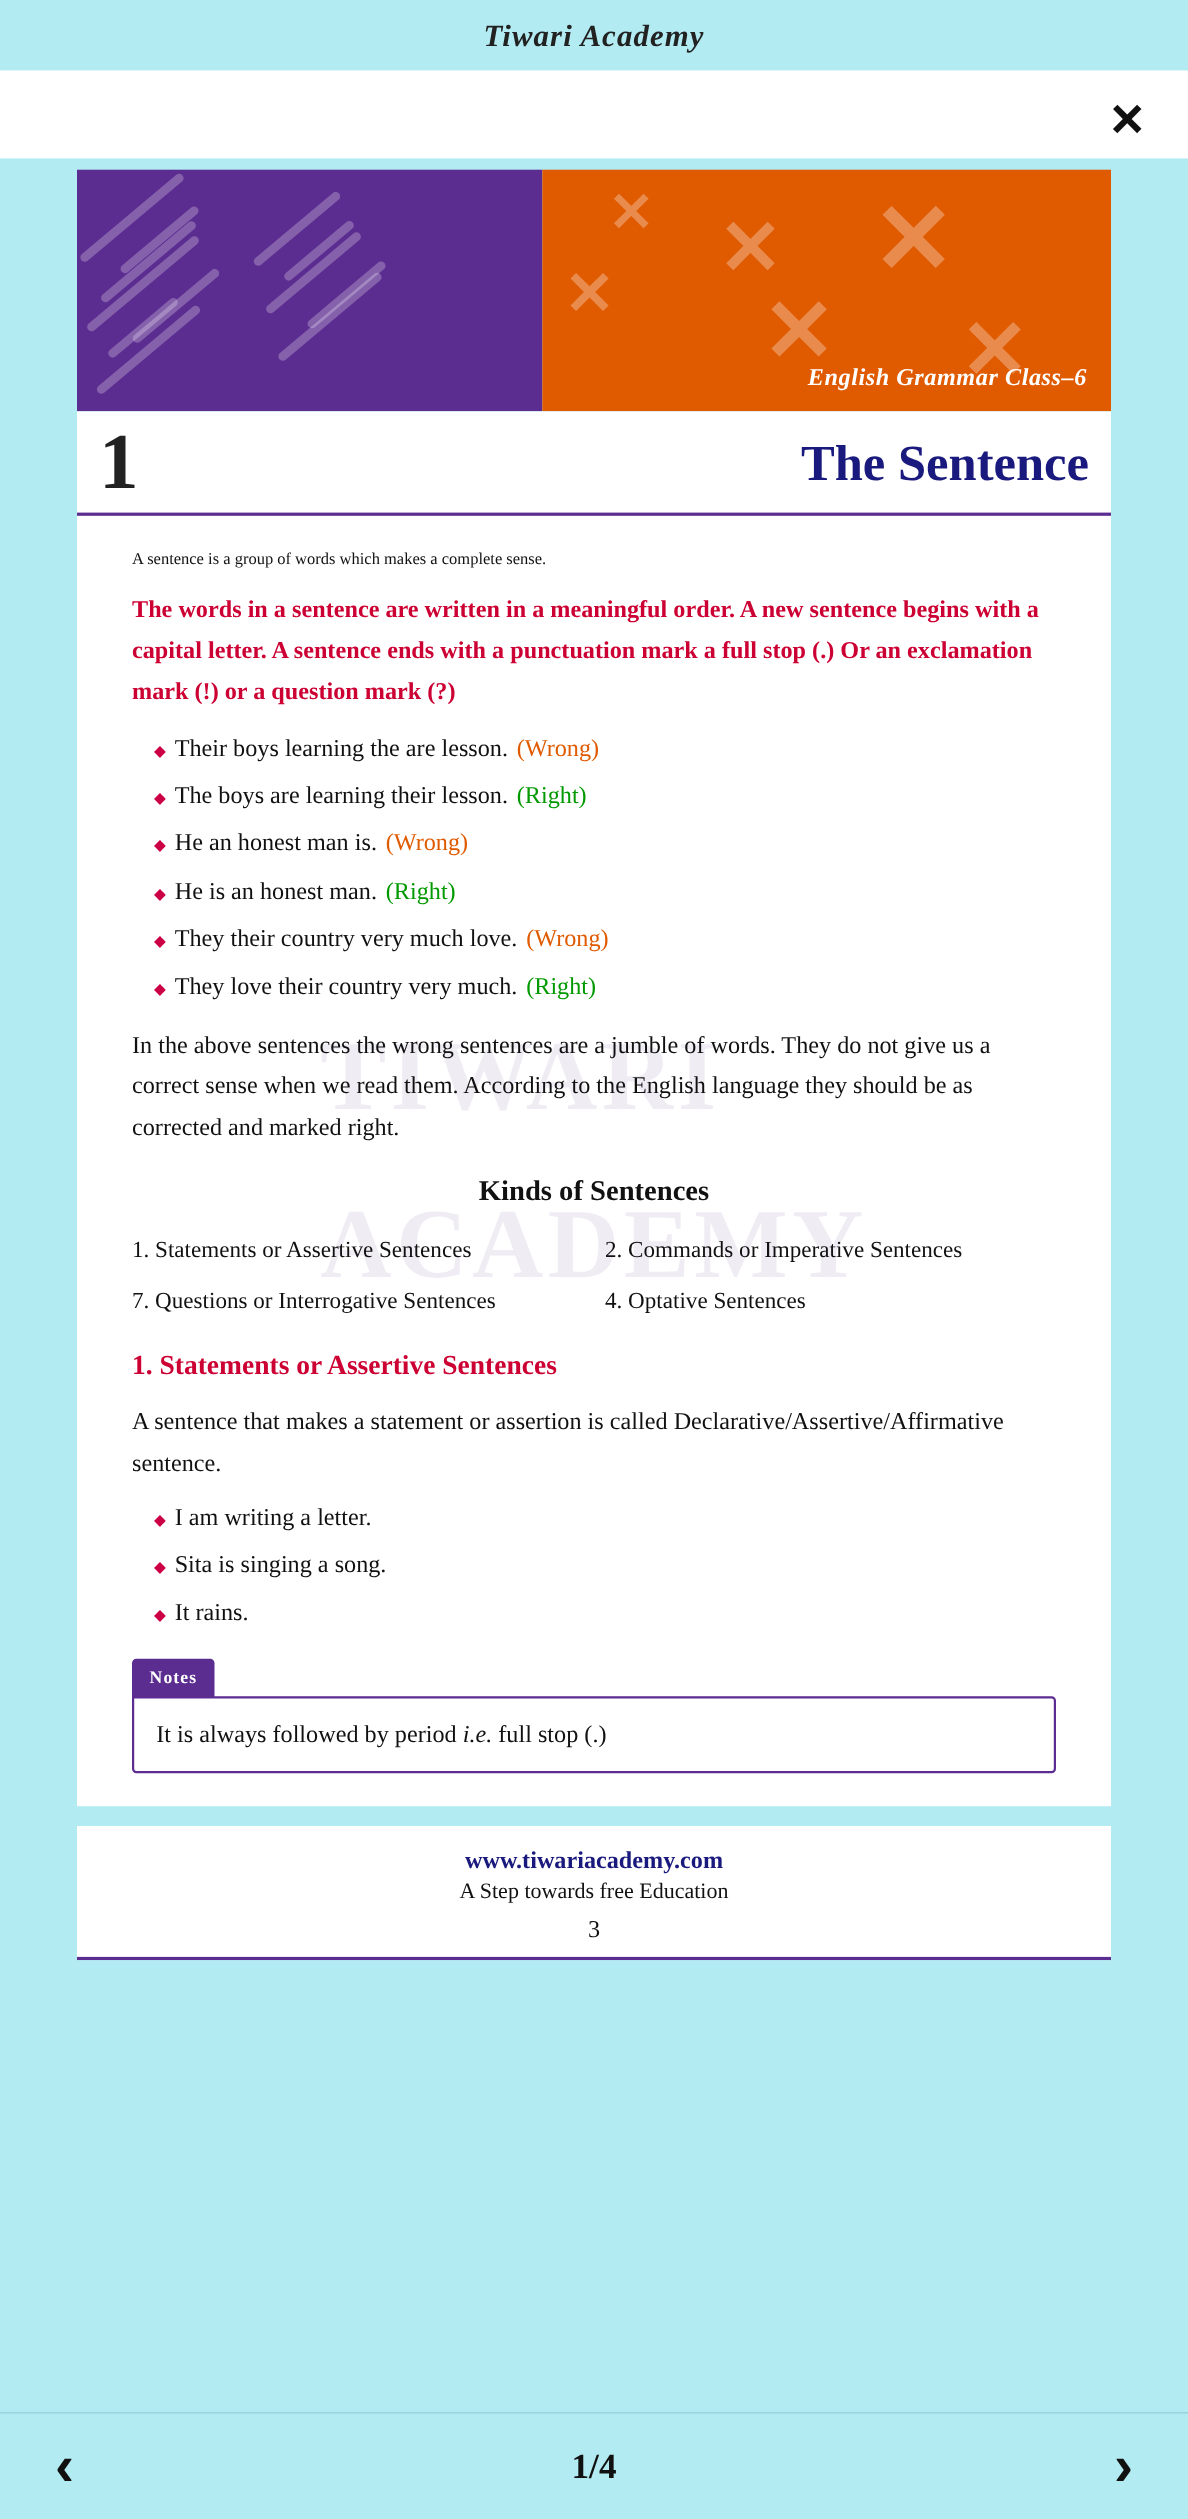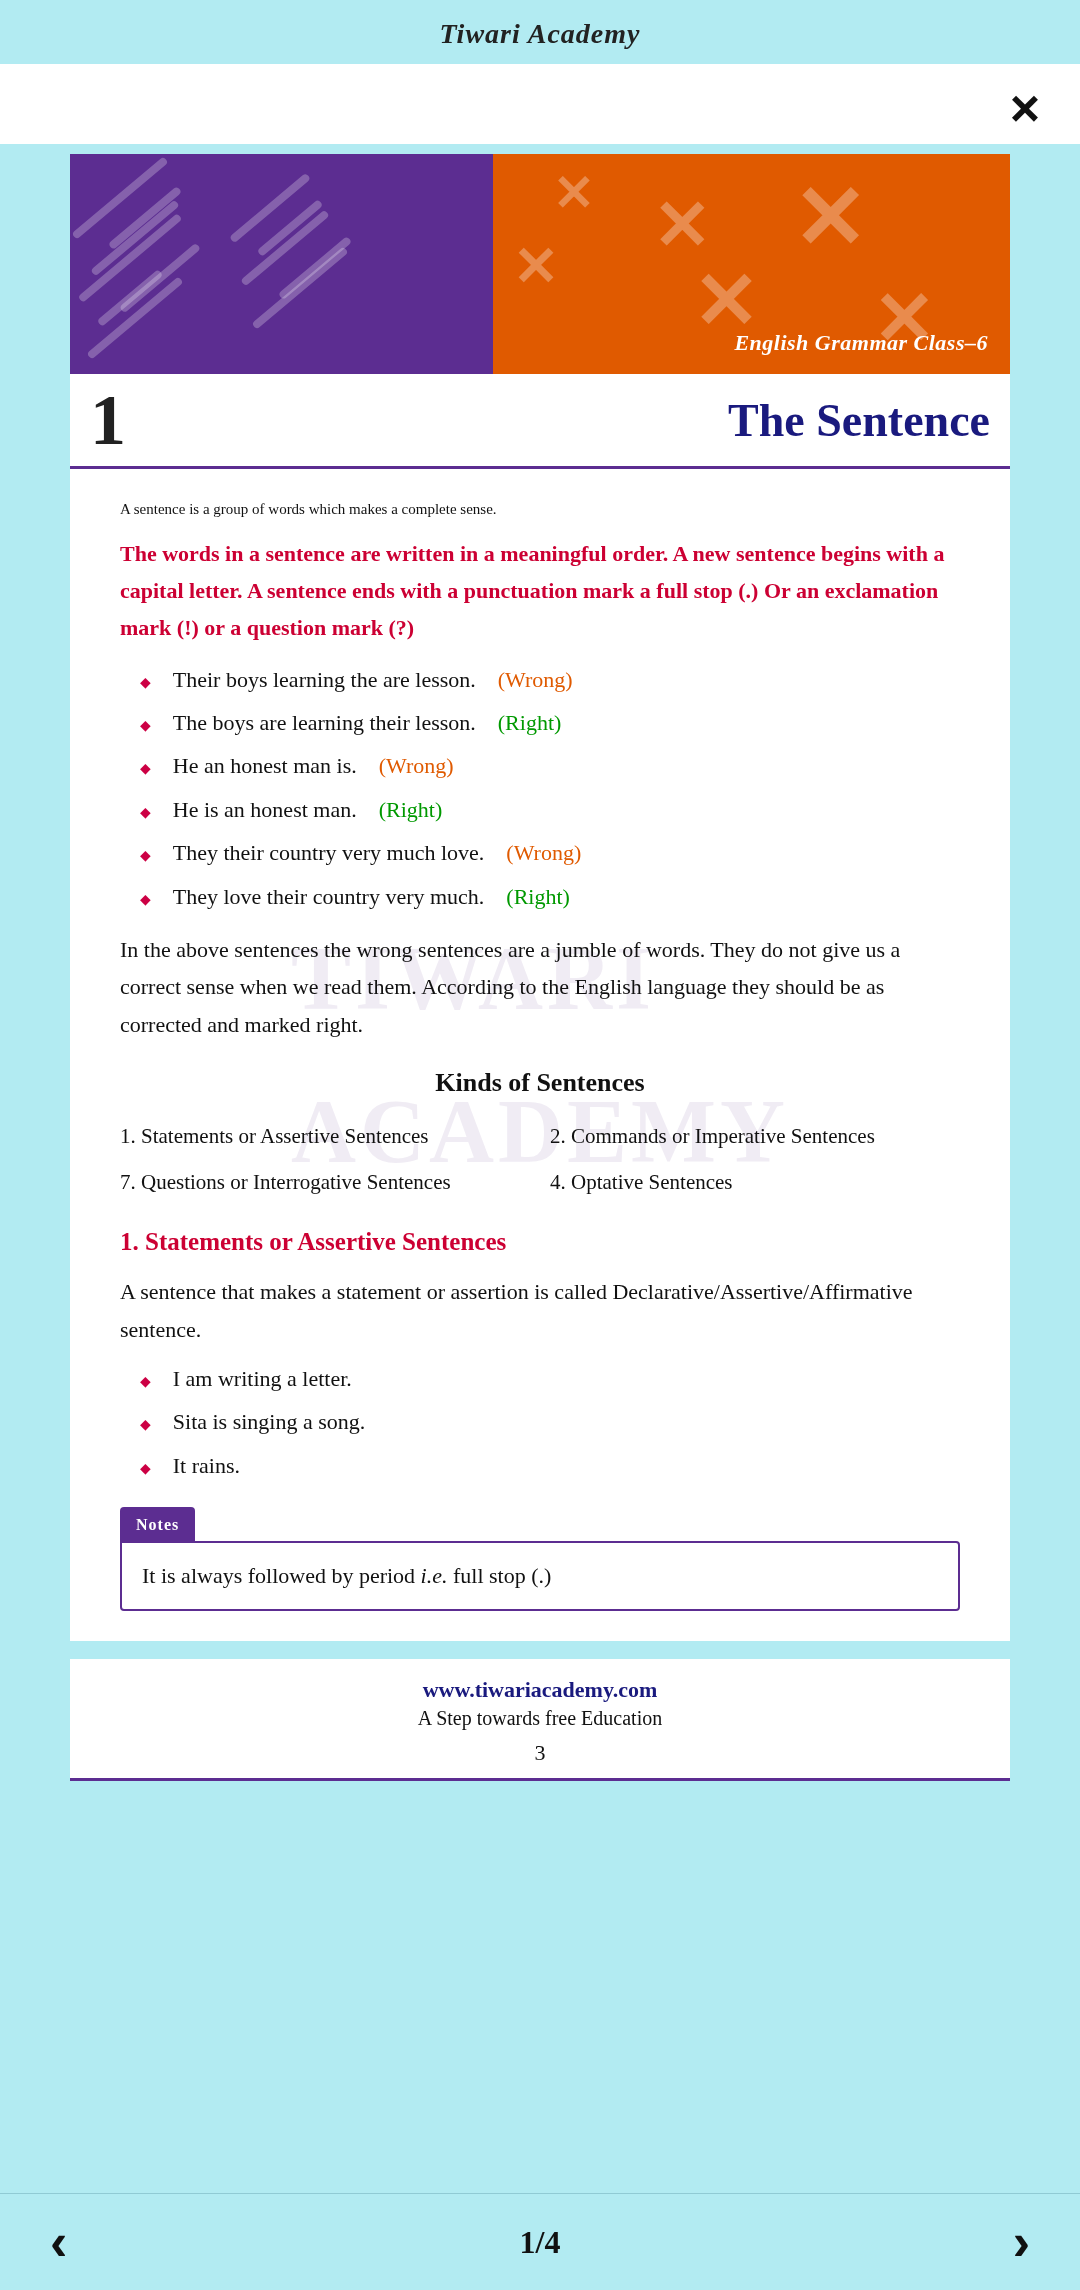--- a/index.html
+++ b/index.html
@@ -147,21 +147,21 @@
     .bullet-list {
       list-style: none;
       padding-left: 20px;
       margin: 10px 0;
     }
     .bullet-list li {
       margin-bottom: 6px;
       font-size: 22px;
       display: flex;
       align-items: baseline;
-      gap: 22px;
+      gap: 8px;
     }
     .bullet-list li::before {
       content: "◆";
       color: #cc0044;
       font-size: 14px;
       flex-shrink: 0;
     }
     .wrong { color: #e05a00; }
     .right { color: #009900; }
 

